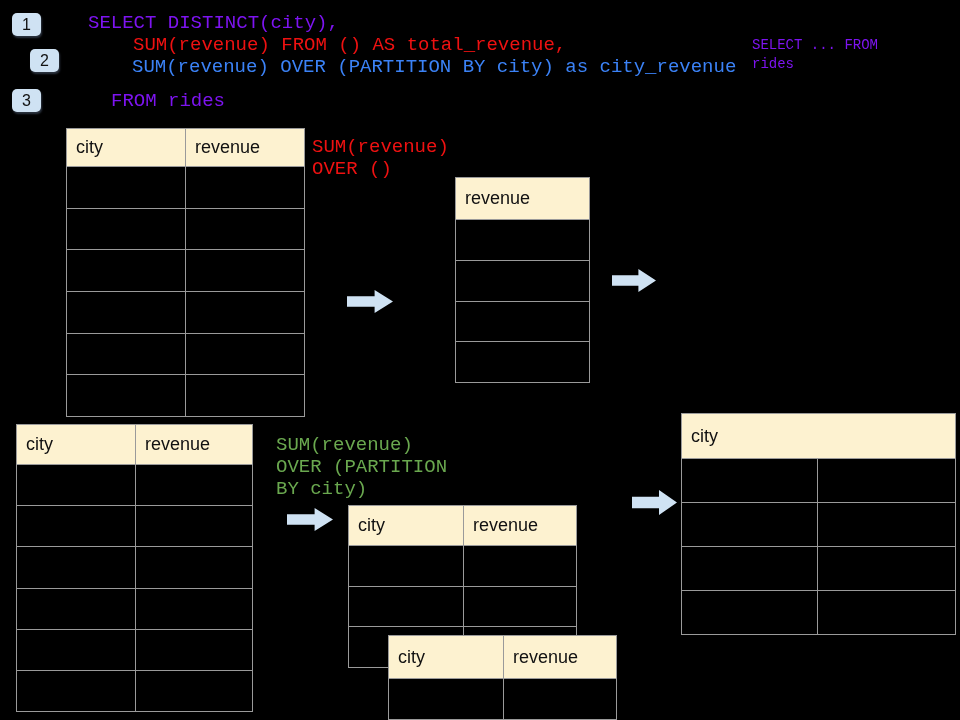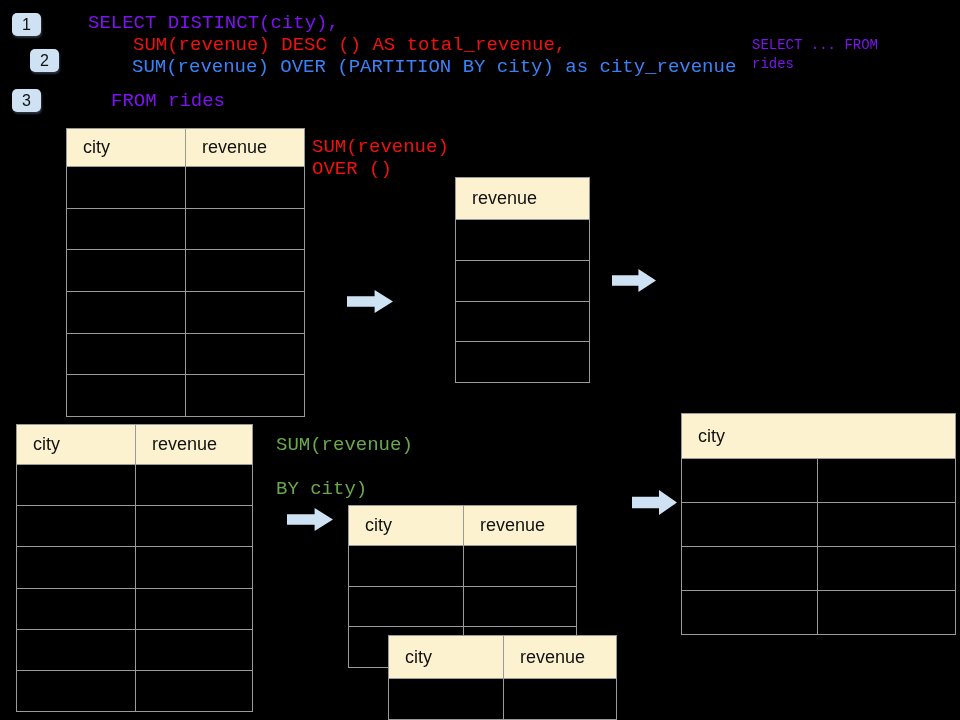--- a/index.html
+++ b/index.html
@@ -23,21 +23,21 @@
   
   .tbl{
     position:absolute;display:flex;flex-direction:column;background:#000;
     border:1px solid var(--table_border,#9a9a9a);box-sizing:border-box;
   }
   .thead{
     display:flex;flex:none;background:var(--table_header_bg,#fdf2d0);
     border-bottom:1px solid var(--table_border,#9a9a9a);
   }
   .thcell{
-    display:flex;align-items:center;padding-left:16px;box-sizing:border-box;
+    display:flex;align-items:center;padding-left:9px;box-sizing:border-box;
     color:var(--header_text,#111);font-size:18px;flex:1;
   }
   .thcell:not(:last-child){border-right:1px solid var(--table_border,#9a9a9a);}
   .trow{display:flex;flex:1;}
   .trow:not(:last-child){border-bottom:1px solid var(--table_border,#9a9a9a);}
   .tcell{flex:1;box-sizing:border-box;}
   .tcell:not(:last-child){border-right:1px solid var(--table_border,#9a9a9a);}
   
   #tblA{left:66px;top:128px;width:239px;height:289px;}
   #tblA .thead{height:37px;}
@@ -76,29 +76,29 @@
       <span>1</span>
     </div>
   <div class="badge" style="left:30px;top:49px">
       <span>2</span>
     </div>
   <div class="badge" style="left:12px;top:89px">
       <span>3</span>
     </div>
 
   <div class="code" style="left: 88px; top: 12px; color: rgb(125, 20, 240);">SELECT DISTINCT(city),</div>
-  <div class="code" style="left: 133px; top: 34px; color: rgb(238, 17, 17);">SUM(revenue) DESC () AS total_revenue,</div>
+  <div class="code" style="left: 133px; top: 34px; color: rgb(238, 17, 17);">SUM(revenue) FROM () AS total_revenue,</div>
   <div class="code" style="left: 132px; top: 56px; color: #3b82f6;">SUM(revenue) OVER (PARTITION BY city) as city_revenue</div>
   <div class="code" style="left: 111px; top: 78px; color: rgb(125, 20, 240); margin-top: 12px;">FROM rides</div>
 
   <div class="code small" style="left: 752px; top: 36px; color: rgb(125, 20, 240);"><span>SELECT ... FROM</span><br><span>rides</span></div>
 
   <div class="code" style="left: 312px; top: 136px; color: rgb(238, 17, 17);"><span>SUM(revenue)</span><br><span>OVER ()</span></div>
 
-  <div class="code" style="left: 276px; top: 434px; color: rgb(106, 168, 79);"><span>SUM(revenue)</span><br><br><span>BY city)</span></div>
+  <div class="code" style="left: 276px; top: 434px; color: rgb(106, 168, 79);"><span>SUM(revenue)</span><br><span>OVER (PARTITION</span><br><span>BY city)</span></div>
 
   <div class="tbl" id="tblA">
     <div class="thead">
       <div class="thcell">city</div>
       <div class="thcell">revenue</div>
     </div>
   <div class="trow">
         <div class="tcell"></div>
         <div class="tcell"></div>
       </div>

